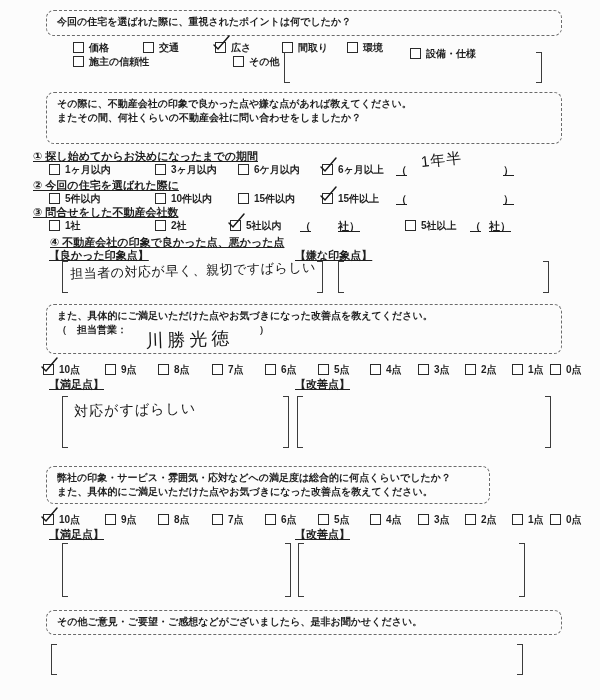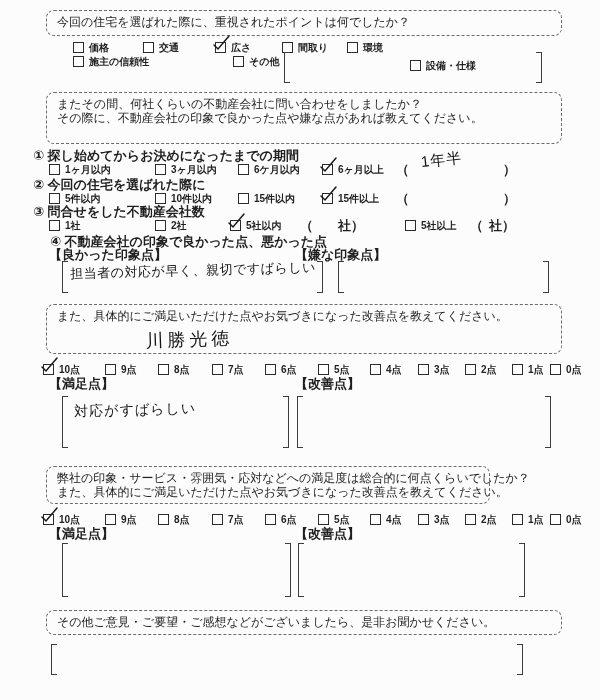--- a/index.html
+++ b/index.html
@@ -2,25 +2,25 @@
 <html><head>
 <meta charset="utf-8">
 <style>
   html,body{margin:0;padding:0;background:#ffffff;}
   .page{
     position:relative;width:600px;height:700px;background:#fcfcfc;
     font-family:"Liberation Sans","DejaVu Sans",sans-serif;color:#1f1f1f;overflow:hidden;
   }
   .box{
     position:absolute;border:1px dashed #6b6b6b;border-radius:8px;
-    padding:4px 10px;font-size:12px;font-weight:400;line-height:14px;
+    padding:4px 10px;font-size:10px;font-weight:700;line-height:14px;
     box-sizing:border-box;background:transparent;
   }
   .bx-line{white-space:nowrap;}
-  .t{position:absolute;font-size:13px;font-weight:700;white-space:nowrap;line-height:12px;}
+  .t{position:absolute;font-size:11px;font-weight:700;white-space:nowrap;line-height:12px;text-decoration:underline;}
   .ck{position:absolute;display:flex;align-items:flex-start;gap:5px;font-size:10px;font-weight:700;white-space:nowrap;line-height:11px;}
   .cb{position:relative;width:9px;height:9px;border:1px solid #2b2b2b;flex:none;margin-top:0px;background:#fff;}
   .tick{position:absolute;left:-3px;top:-8px;width:18px;height:16px;display:none;overflow:visible;}
   .tick polyline{fill:none;stroke:#1a1a1a;stroke-width:1.5;stroke-linecap:round;}
   .cb.checked .tick{display:block;}
   .area{position:absolute;}
   .bk{position:absolute;top:0;width:6px;height:100%;box-sizing:border-box;
       border-top:1px solid #3c3c3c;border-bottom:1px solid #3c3c3c;}
   .bk.o{left:0;border-left:1px solid #3c3c3c;}
   .bk.c{right:0;border-right:1px solid #3c3c3c;}
@@ -56,41 +56,41 @@
       <span>広さ</span>
     </div>
   <div class="ck" style="left:282px;top:42px">
       <span class="cb"></span>
       <span>間取り</span>
     </div>
   <div class="ck" style="left:347px;top:42px">
       <span class="cb"></span>
       <span>環境</span>
     </div>
-  <div class="ck" style="left:410px;top:60px">
+  <div class="ck" style="left:410px;top:48px">
       <span class="cb"></span>
       <span>設備・仕様</span>
     </div>
   <div class="ck" style="left:73px;top:56px">
       <span class="cb"></span>
       <span>施主の信頼性</span>
     </div>
   <div class="ck" style="left:233px;top:56px">
       <span class="cb"></span>
       <span>その他</span>
     </div>
 
   <div class="area" style="left:284px;top:52px;width:258px;height:31px">
     <div class="bk o"></div>
     <div class="bk c"></div>
   </div>
 
   <div class="box" style="left:46px;top:92px;width:516px;height:52px">
+    <div class="bx-line">その際に、不動産会社の印象で良かった点や嫌な点があれば教えてください。</div>
     <div class="bx-line">またその間、何社くらいの不動産会社に問い合わせをしましたか？</div>
-    <div class="bx-line">その際に、不動産会社の印象で良かった点や嫌な点があれば教えてください。</div>
   </div>
 
   <div class="t" style="left:33px;top:150px">① 探し始めてからお決めになったまでの期間</div>
   <div class="ck" style="left:49px;top:164px">
       <span class="cb"></span>
       <span>1ヶ月以内</span>
     </div>
   <div class="ck" style="left:155px;top:164px">
       <span class="cb"></span>
       <span>3ヶ月以内</span>
@@ -170,20 +170,21 @@
     <div class="bk c"></div>
     <div class="hw" style="left:8px;top:4px;font-size:13px;letter-spacing:0.5px">担当者の対応が早く、親切ですばらしい</div>
   </div>
   <div class="area" style="left:338px;top:261px;width:211px;height:32px">
     <div class="bk o"></div>
     <div class="bk c"></div>
   </div>
 
   <div class="box" style="left:46px;top:304px;width:516px;height:50px">
     <div class="bx-line">また、具体的にご満足いただけた点やお気づきになった改善点を教えてください。</div>
+    <div class="bx-line"><span>（　担当営業：</span><span class="gap-inline"></span><span>）</span></div>
   </div>
   <div class="hw" style="left:145px;top:329px;font-size:18px;letter-spacing:4px;transform:rotate(-2deg)">川勝光徳</div>
 
   <div class="ck" style="left:43px;top:364px">
       <span class="cb checked">
         <svg class="tick" viewBox="0 0 18 16">
           <polyline points="1,10 5,14 16,1"></polyline>
         </svg>
       </span>
       <span>10点</span>

